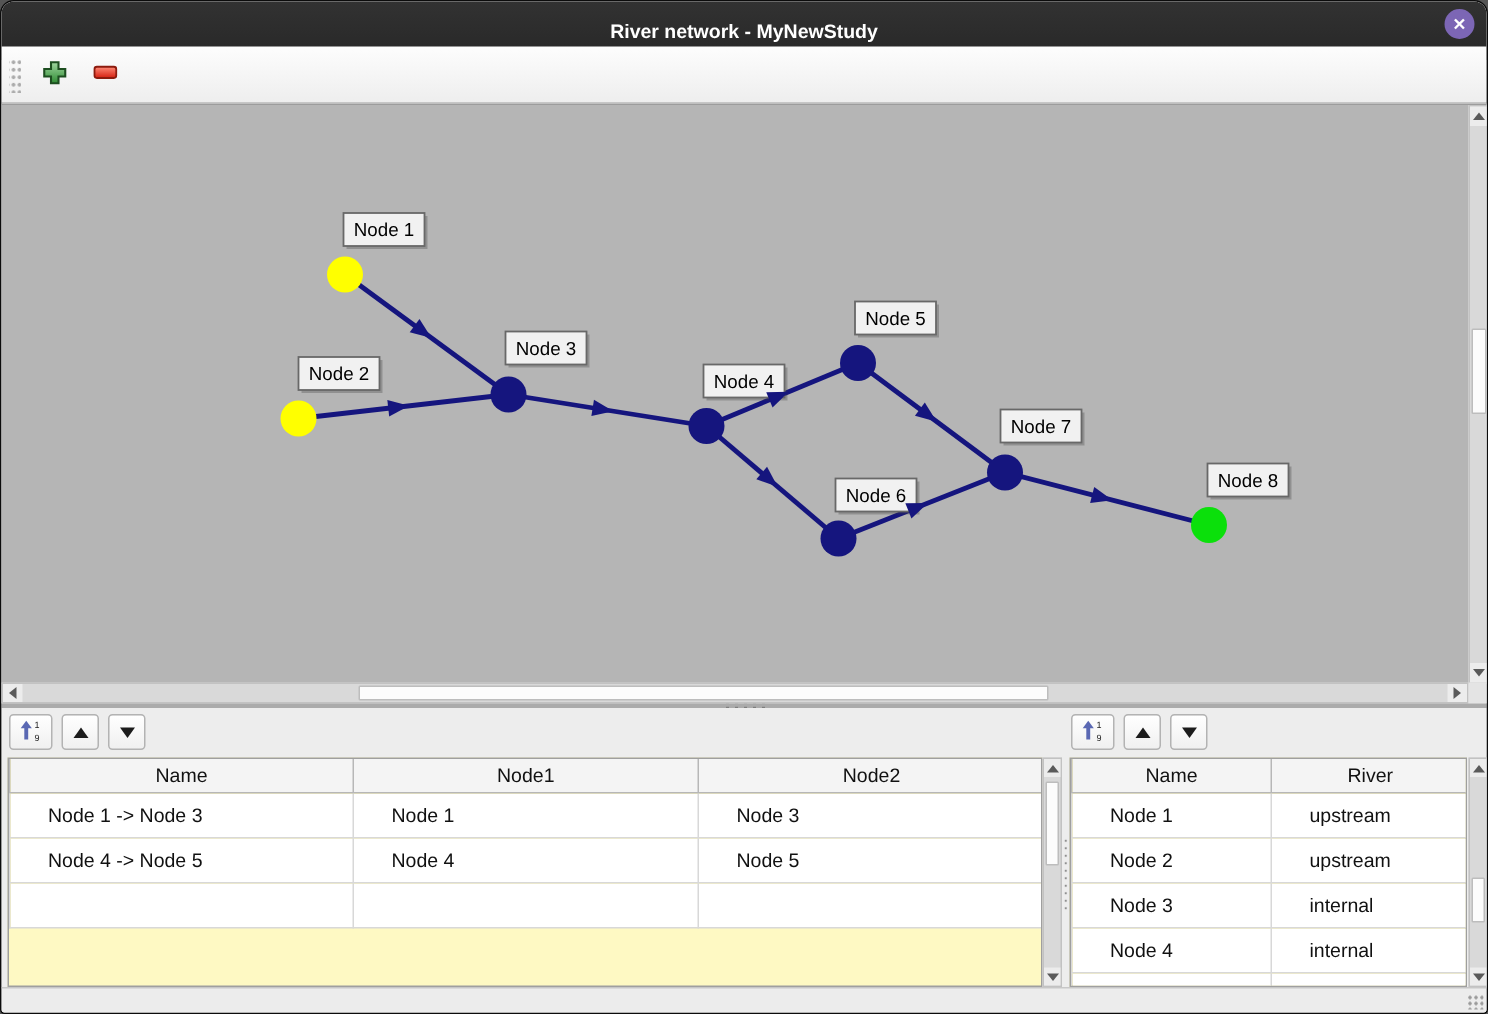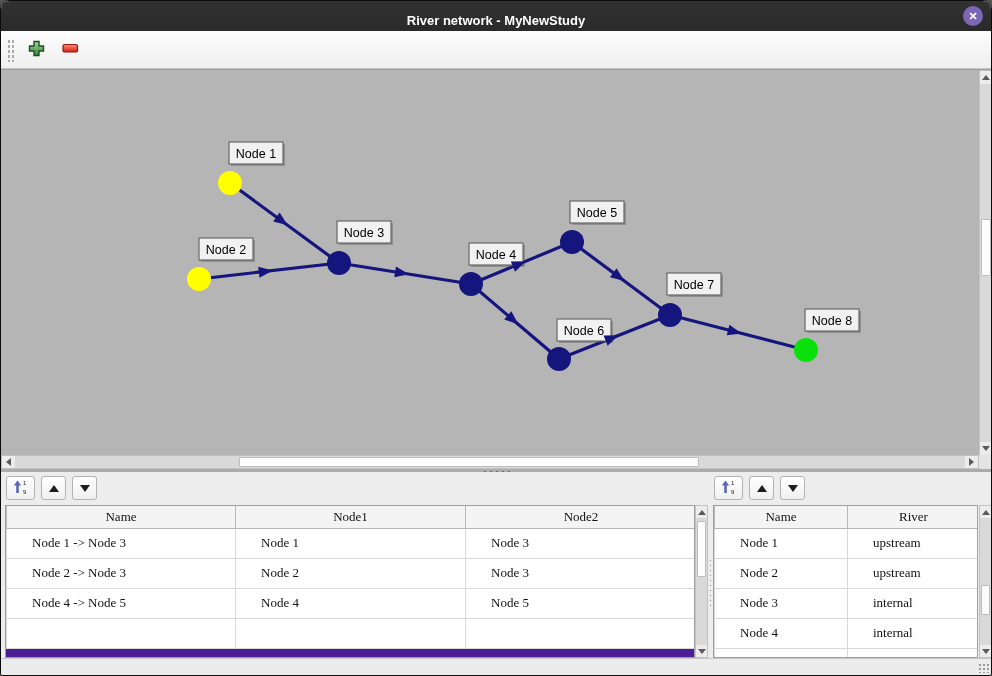--- a/index.html
+++ b/index.html
@@ -80,22 +80,22 @@
   .pt-btn {
     height:24px; min-width:25px; padding:0 6px;
     background:linear-gradient(#ffffff,#f0f0f0);
     border:1px solid #b3b3b3; border-radius:3px;
     display:flex; align-items:center; justify-content:center; cursor:pointer;
   }
   .pt-btn .tri-up-big { width:0;height:0;border-left:5px solid transparent;border-right:5px solid transparent;border-bottom:7px solid #1c1c1c; }
   .pt-btn .tri-down-big { width:0;height:0;border-left:5px solid transparent;border-right:5px solid transparent;border-top:7px solid #1c1c1c; }
 
   .table-wrap {
-    position:absolute; top:33px; height:153px; background:#4c1d95;
-    border:1px solid #9f9f9f; overflow:hidden;font-family:Liberation Serif, serif;
+    position:absolute; top:33px; height:153px; background:#fef9c3;
+    border:1px solid #9f9f9f; overflow:hidden;
   }
   table { border-collapse:collapse; table-layout:fixed; width:100%; font-size:13px; color:#111; }
   th {
     height:22px; background:#f4f4f4; font-weight:normal; text-align:center;
     border:1px solid #b7b7b7; border-top:none; overflow:hidden; white-space:nowrap;
   }
   td {
     height:30px; border:1px solid #d8d8d8; padding:0 25px;
     overflow:hidden; white-space:nowrap; background:#fff;
   }
@@ -306,25 +306,20 @@
               <th>Node2</th>
             </tr>
           </thead>
           <tbody>
             <tr>
               <td>Node 1 -&gt; Node 3</td>
               <td>Node 1</td>
               <td>Node 3</td>
             </tr>
             <tr>
-              <td>Node 2 -&gt; Node 3</td>
-              <td>Node 2</td>
-              <td>Node 3</td>
-            </tr>
-            <tr>
               <td>Node 4 -&gt; Node 5</td>
               <td>Node 4</td>
               <td>Node 5</td>
             </tr>
             <tr>
               <td></td>
               <td></td>
               <td></td>
             </tr>
           </tbody>

